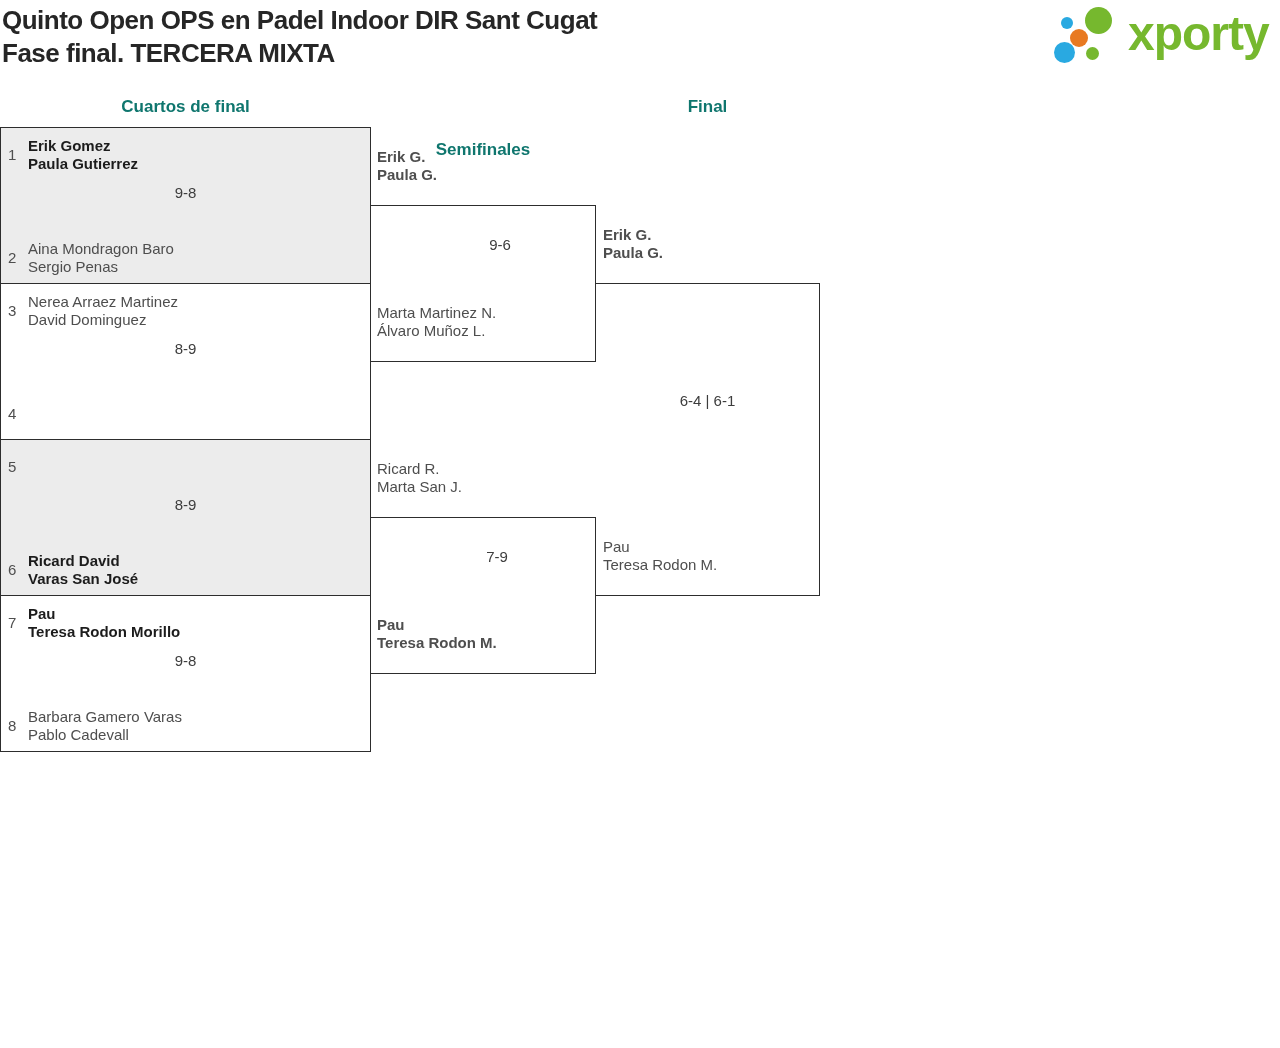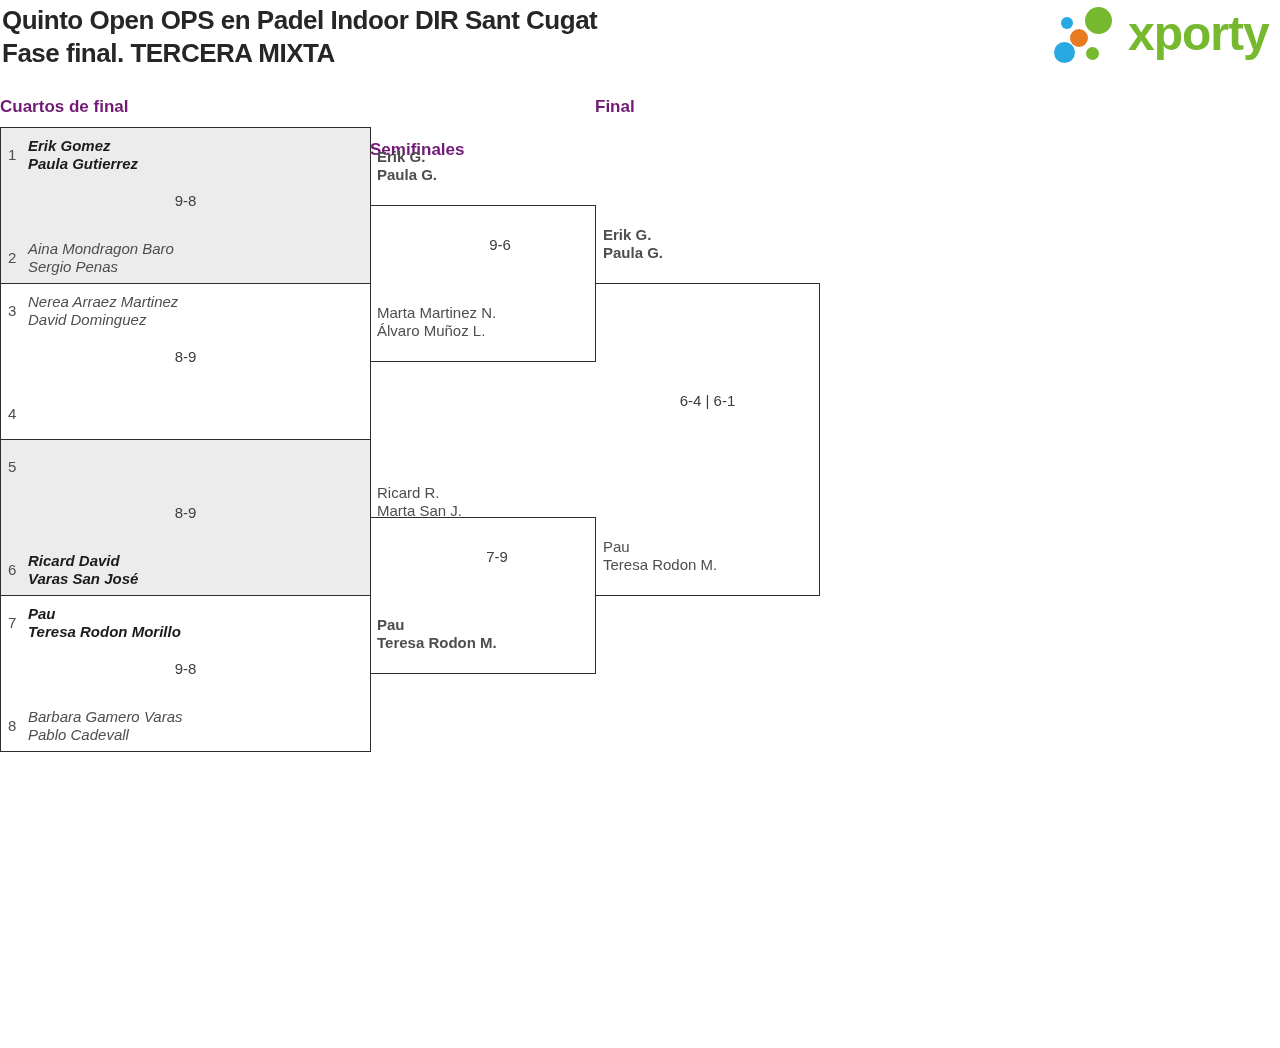--- a/index.html
+++ b/index.html
@@ -54,24 +54,24 @@
     font-weight: bold;
     letter-spacing: -1px;
     margin-left: 12px;
   }
 
   
   .round-header {
     position: absolute;
     top: 97px;
     height: 20px;
-    text-align: left;
+    text-align: center;
     font-size: 17px;
     font-weight: bold;
-    color: #701a75;
+    color: #0f766e;
   }
   .rh-qf { left: 0;     width: 371px; }
   .rh-sf { left: 370px; width: 226px; margin-top: 43px; }
   .rh-f  { left: 595px; width: 225px; }
 
   
   .match {
     position: absolute;
     left: 0;
     width: 371px;
@@ -97,29 +97,28 @@
   .s-top    { top: 18px; }
   .s-bottom { top: 121px; }
 
   .team {
     position: absolute;
     left: 27px;
     font-size: 15px;
     line-height: 18px;
     color: #4e4e4e;
     white-space: nowrap;
-    font-style: italic;
   }
   .t-top    { top: 9px; }
   .t-bottom { top: 112px; }
   .winner { color: #1c1c1c; font-weight: bold; }
 
   .qscore {
     position: absolute;
-    top: 64px;
+    top: 56px;
     left: 0;
     width: 100%;
     text-align: center;
     font-size: 15px;
     color: #3d3d3d;
   }
 
   
   .sf-box {
     position: absolute;
@@ -148,21 +147,21 @@
   
   .flabel {
     position: absolute;
     font-size: 15px;
     line-height: 18px;
     color: #4e4e4e;
     white-space: nowrap;
   }
   .lbl-sf1-top    { left: 377px; top: 148px; }
   .lbl-sf1-bottom { left: 377px; top: 304px; }
-  .lbl-sf2-top    { left: 377px; top: 484px; }
+  .lbl-sf2-top    { left: 377px; top: 460px; }
   .lbl-sf2-bottom { left: 377px; top: 616px; }
   .lbl-f-top      { left: 603px; top: 226px; }
   .lbl-f-bottom   { left: 603px; top: 538px; }
 
   .score-label {
     position: absolute;
     font-size: 15px;
     color: #3d3d3d;
     text-align: center;
   }

